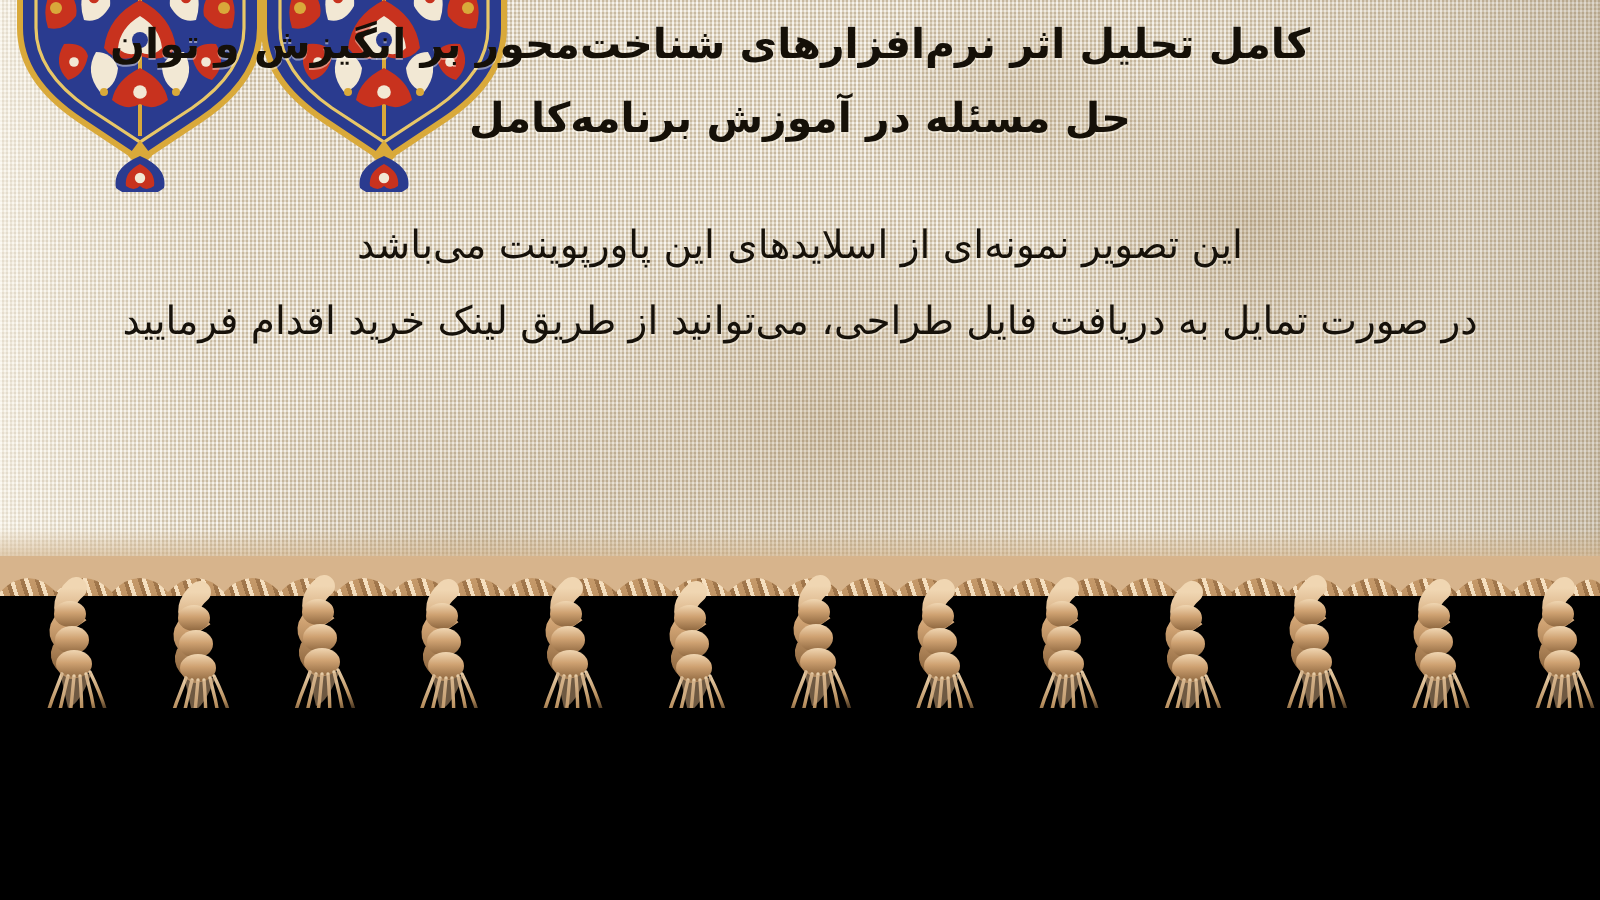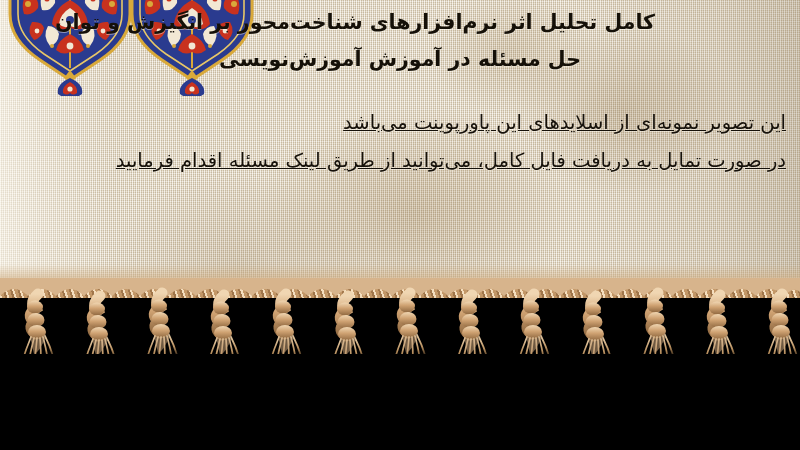--- a/index.html
+++ b/index.html
@@ -81,26 +81,25 @@
     text-shadow: 0 1px 0 rgba(255,250,238,0.45);
   }
   .title-line { white-space: nowrap; }
   .title-line.l1 { padding-right: 90px; }
 
   .body-block {
     position: absolute;
     top: 104px;
     right: 14px;
     left: 14px;
-    text-align: right;
+    text-align: center;
     color: #16110a;
     font-size: 19.5px;
     line-height: 37.5px;
     text-shadow: 0 1px 0 rgba(255,250,238,0.4);
-    text-decoration: underline;
   }
   .body-line { white-space: nowrap; }
 
   
   .fringe-zone {
     position: absolute;
     left: 0;
     right: 0;
     bottom: 0;
     height: 92px;
@@ -209,26 +208,26 @@
     <svg viewBox="0 0 128 118" width="128" height="118" aria-hidden="true">
       <use href="#medallion"></use>
       <g transform="translate(46,100)">
           <use href="#pendant"></use>
         </g>
     </svg>
   </div>
 
   <div class="title-block">
     <div class="title-line l1">کامل تحلیل اثر نرم‌افزارهای شناخت‌محور بر انگیزش و توان</div>
-    <div class="title-line l2">حل مسئله در آموزش آموزش‌نویسی</div>
+    <div class="title-line l2">حل مسئله در آموزش برنامه‌کامل</div>
   </div>
 
   <div class="body-block">
     <div class="body-line">این تصویر نمونه‌ای از اسلایدهای این پاورپوینت می‌باشد</div>
-    <div class="body-line">در صورت تمایل به دریافت فایل کامل، می‌توانید از طریق لینک مسئله اقدام فرمایید</div>
+    <div class="body-line">در صورت تمایل به دریافت فایل طراحی، می‌توانید از طریق لینک خرید اقدام فرمایید</div>
   </div>
 
   <div class="fringe-zone">
     <div class="fringe-black"></div>
     <div class="fringe-fade"></div>
     <div class="fringe-rope"></div>
     <svg class="fringe-svg" viewBox="0 0 800 92" preserveAspectRatio="none" aria-hidden="true">
       <defs>
         <linearGradient id="knotg" x1="0" y1="0" x2="0" y2="1">
           <stop offset="0%" stop-color="#f0d6b2"></stop>

